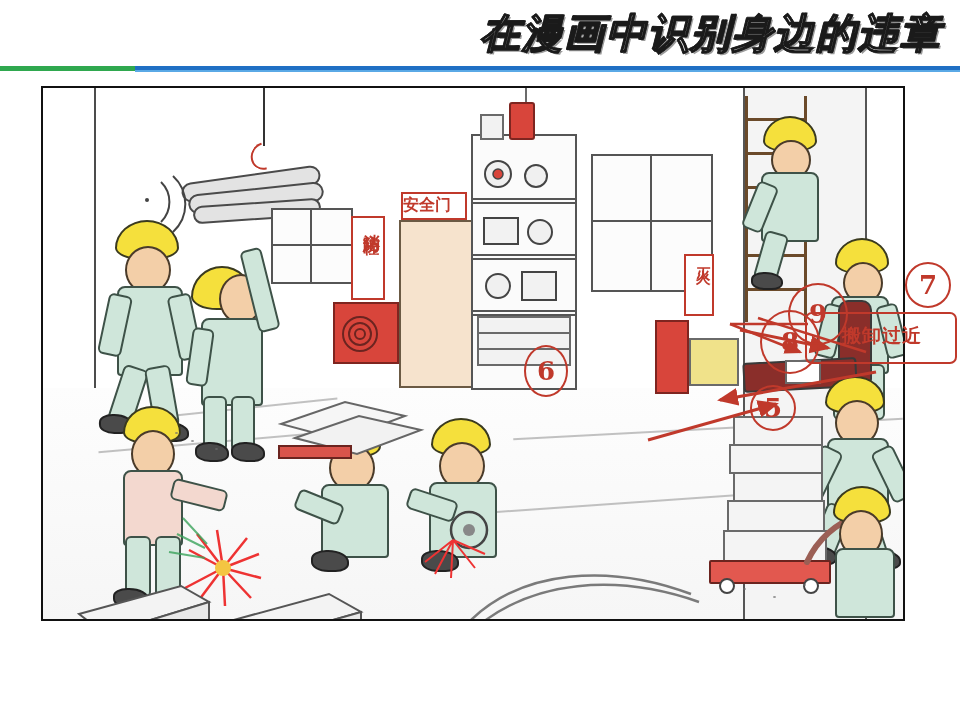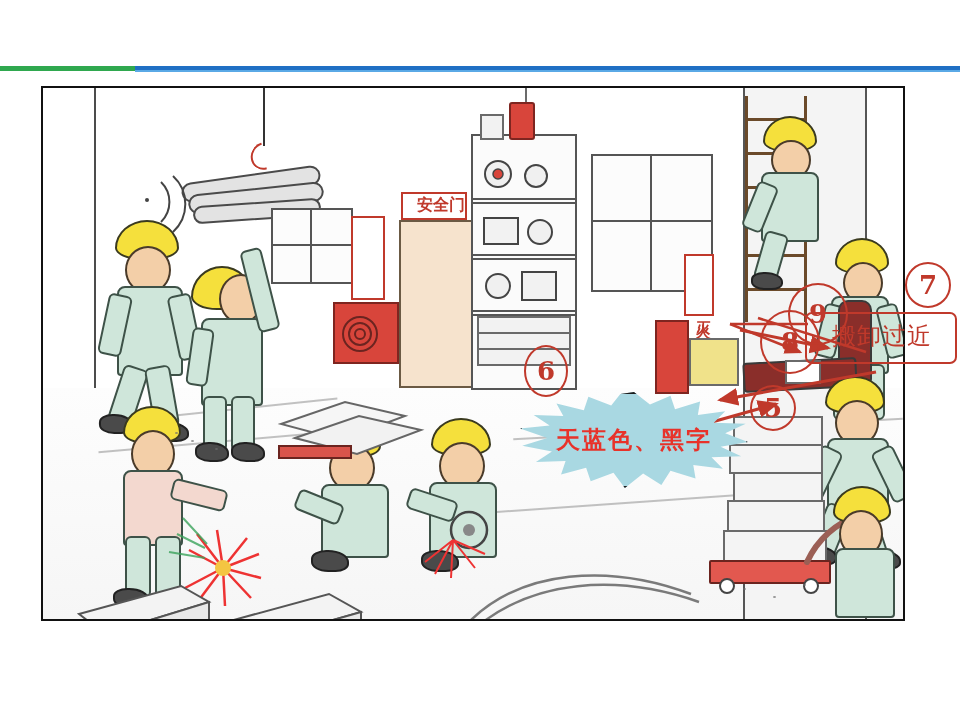--- a/index.html
+++ b/index.html
@@ -79,21 +79,21 @@
   .shelf{position:absolute;border:2px solid #555;background:#fbfbfb;}
   .crate{position:absolute;border:2px solid #6a6a6a;background:#f2f2f2;}
   .brick{position:absolute;border:2px solid #6a6a6a;background:#f4f4f4;}
   .redbox{position:absolute;background:#d8453b;border:2px solid #7e2520;}
   .cart{position:absolute;background:#e2584f;border:2px solid #6b241f;border-radius:2px;}
   .wheel{position:absolute;width:12px;height:12px;border:2px solid #444;border-radius:50%;background:#fff;}
 
   
   .sign{
     position:absolute;background:#fff;border:2px solid #c0392b;
-    color:#c0392b;font-weight:bold;text-align:right;
+    color:#c0392b;font-weight:bold;text-align:left;
     font-family:Liberation Sans, sans-serif;
   }
   .sign.vertical{writing-mode:vertical-rl;letter-spacing:2px;}
 
   .door{position:absolute;background:#f6e3cd;border:2px solid #6b5a44;}
   .window{position:absolute;background:#fcfcfc;border:2px solid #555;}
   .window .mullion-v{position:absolute;top:0;bottom:0;width:2px;background:#555;}
   .window .mullion-h{position:absolute;left:0;right:0;height:2px;background:#555;}
 
   .pipe{position:absolute;background:#e3e3e3;border:2px solid #4a4a4a;border-radius:20px;}
@@ -148,32 +148,33 @@
     position:absolute;
     left:805px;top:312px;width:148px;height:48px;
     border:2.5px solid #c0392b;
     border-radius:7px;
     background:transparent;
   }
   .red-box-label{
     position:absolute;
     left:812px;top:318px;width:140px;height:36px;
     display:flex;align-items:center;justify-content:center;
-    color:#c0392b;font-weight:normal;font-size:24px;letter-spacing:1px;
+    color:#c0392b;font-weight:bold;font-size:19px;letter-spacing:1px;
     font-family:"DejaVu Sans","Liberation Sans",sans-serif;
     white-space:nowrap;
   }
 
   svg.overlay{position:absolute;left:0;top:0;width:960px;height:720px;pointer-events:none;}
 </style>
 </head>
 <body>
 
 <div class="slide">
 
+  <div class="title">在漫画中识别身边的违章</div>
 
   <div class="divider">
     <div class="seg-green"></div>
     <div class="seg-blue"></div>
     <div class="seg-light"></div>
   </div>
 
   <div class="cartoon-frame">
     <div class="scene">
 
@@ -422,21 +423,20 @@
     <line x1="740" y1="330" x2="828" y2="348" stroke="#c0392b" stroke-width="3" marker-end="url(#arrowhead)"></line>
 
     <line x1="876" y1="372" x2="720" y2="400" stroke="#c0392b" stroke-width="3" marker-end="url(#arrowhead)"></line>
 
     <line x1="648" y1="440" x2="776" y2="404" stroke="#c0392b" stroke-width="3" marker-end="url(#arrowhead)"></line>
 
     <line x1="758" y1="318" x2="866" y2="352" stroke="#c0392b" stroke-width="2.5"></line>
   </svg>
 
 
-  <div class="starburst" id="starburst-skyblue-black">天蓝色、黑字</div>
 
   <div class="num-circle" id="marker-5">5</div>
   <div class="num-circle" id="marker-6">6</div>
   <div class="num-circle" id="marker-7">7</div>
   <div class="num-circle" id="marker-8">8</div>
   <div class="num-circle" id="marker-9">9</div>
 
   <div class="red-box"></div>
   <div class="red-box-label">搬卸过近</div>
 

